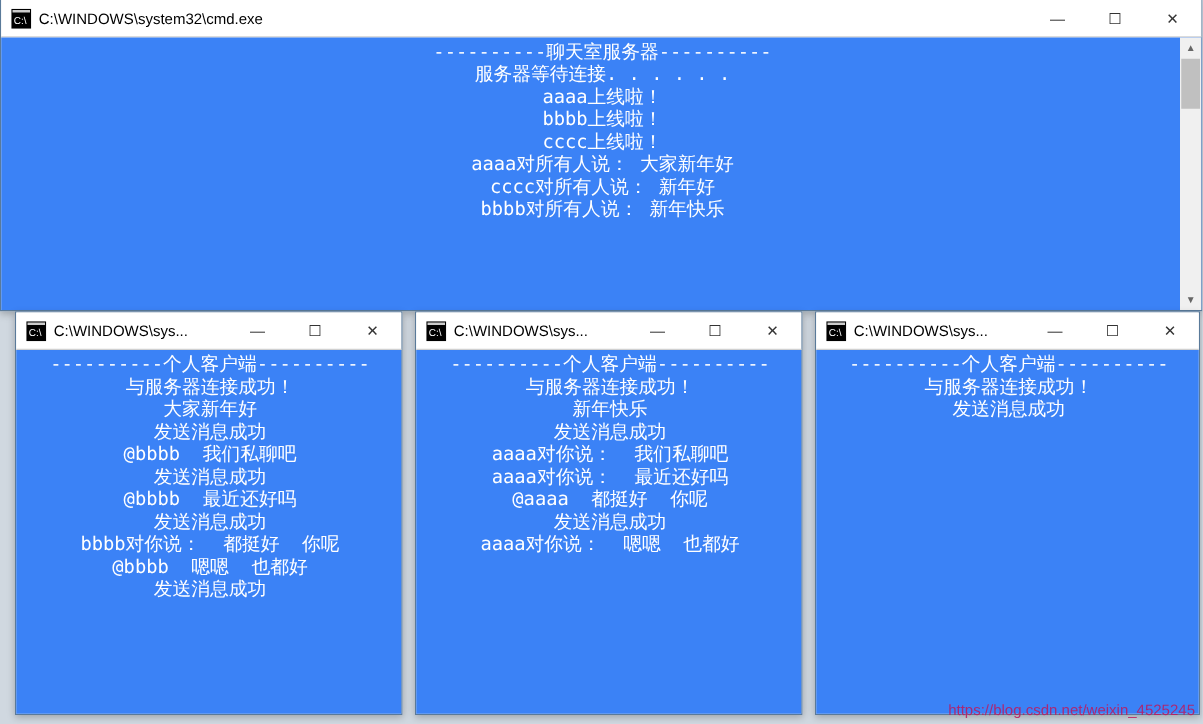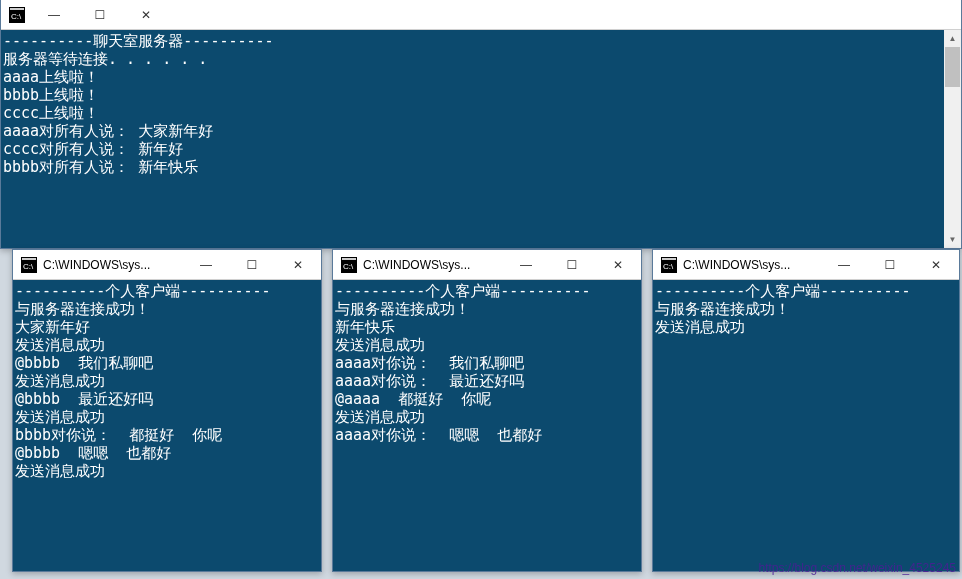--- a/index.html
+++ b/index.html
@@ -35,22 +35,23 @@
     }
     .title-btns { display:flex; height:100%; }
     .title-btn {
       width:46px; height:100%;
       display:flex; align-items:center; justify-content:center;
       font-size:12px; color:#333;
       cursor:default;
     }
     .console-body {
       position:absolute; top:30px; left:0; right:0; bottom:0;
-      background:#0c4a6e;
+      background:#3b82f6;
       overflow:hidden;
+      text-align:center;
     }
     .console-lines {
       padding:2px 0 0 2px;
       font-family:"NSimSun","SimSun","Consolas",monospace;
       font-size:15px; line-height:18px; color:#fff;
       white-space:pre;
     }
     .console-line { display:block; }
     .scrollbar {
       position:absolute; top:0; right:0; bottom:0; width:17px;
@@ -62,41 +63,42 @@
       display:flex; align-items:center; justify-content:center;
       font-size:8px; color:#666;
     }
     .sb-track { flex:1; background:#f0f0f0; position:relative; }
     .sb-thumb {
       position:absolute; left:1px; right:1px; top:0; height:40px;
       background:#c0c0c0;
     }
     .watermark {
       position:absolute; right:6px; bottom:4px;
-      font-size:12px; color:#4c1d95; opacity:.85;
+      font-size:12px; color:#be185d; opacity:.85;
       font-family:Arial,sans-serif;
     }
     
     #win-top { left:0; top:-1px; width:962px; height:250px; }
     #win-a   { left:12px;  top:249px; width:310px; height:323px; }
     #win-b   { left:332px; top:249px; width:310px; height:323px; }
     #win-c   { left:652px; top:249px; width:308px; height:323px; }
   </style>
 </head>
 <body>
 
 <div id="win-top" class="cmd-window">
   <div class="titlebar">
     <span class="title-icon">
       <svg viewBox="0 0 16 16">
           <rect x="0" y="0" width="16" height="16" fill="#000"></rect>
           <rect x="1" y="1" width="14" height="2" fill="#ccc"></rect>
           <text x="2" y="12" font-size="8" fill="#fff">C:\</text>
         </svg>
     </span>
+    <span class="title-text">C:\WINDOWS\system32\cmd.exe</span>
     <div class="title-btns">
       <div class="title-btn">—</div>
       <div class="title-btn">☐</div>
       <div class="title-btn close">✕</div>
     </div>
   </div>
   <div class="console-body">
     <div class="console-lines"><span class="console-line">----------聊天室服务器----------</span><span class="console-line">服务器等待连接. . . . . .</span><span class="console-line">aaaa上线啦！</span><span class="console-line">bbbb上线啦！</span><span class="console-line">cccc上线啦！</span><span class="console-line">aaaa对所有人说： 大家新年好</span><span class="console-line">cccc对所有人说： 新年好</span><span class="console-line">bbbb对所有人说： 新年快乐</span></div>
     <div class="scrollbar">
       <div class="sb-arrow">▲</div>

